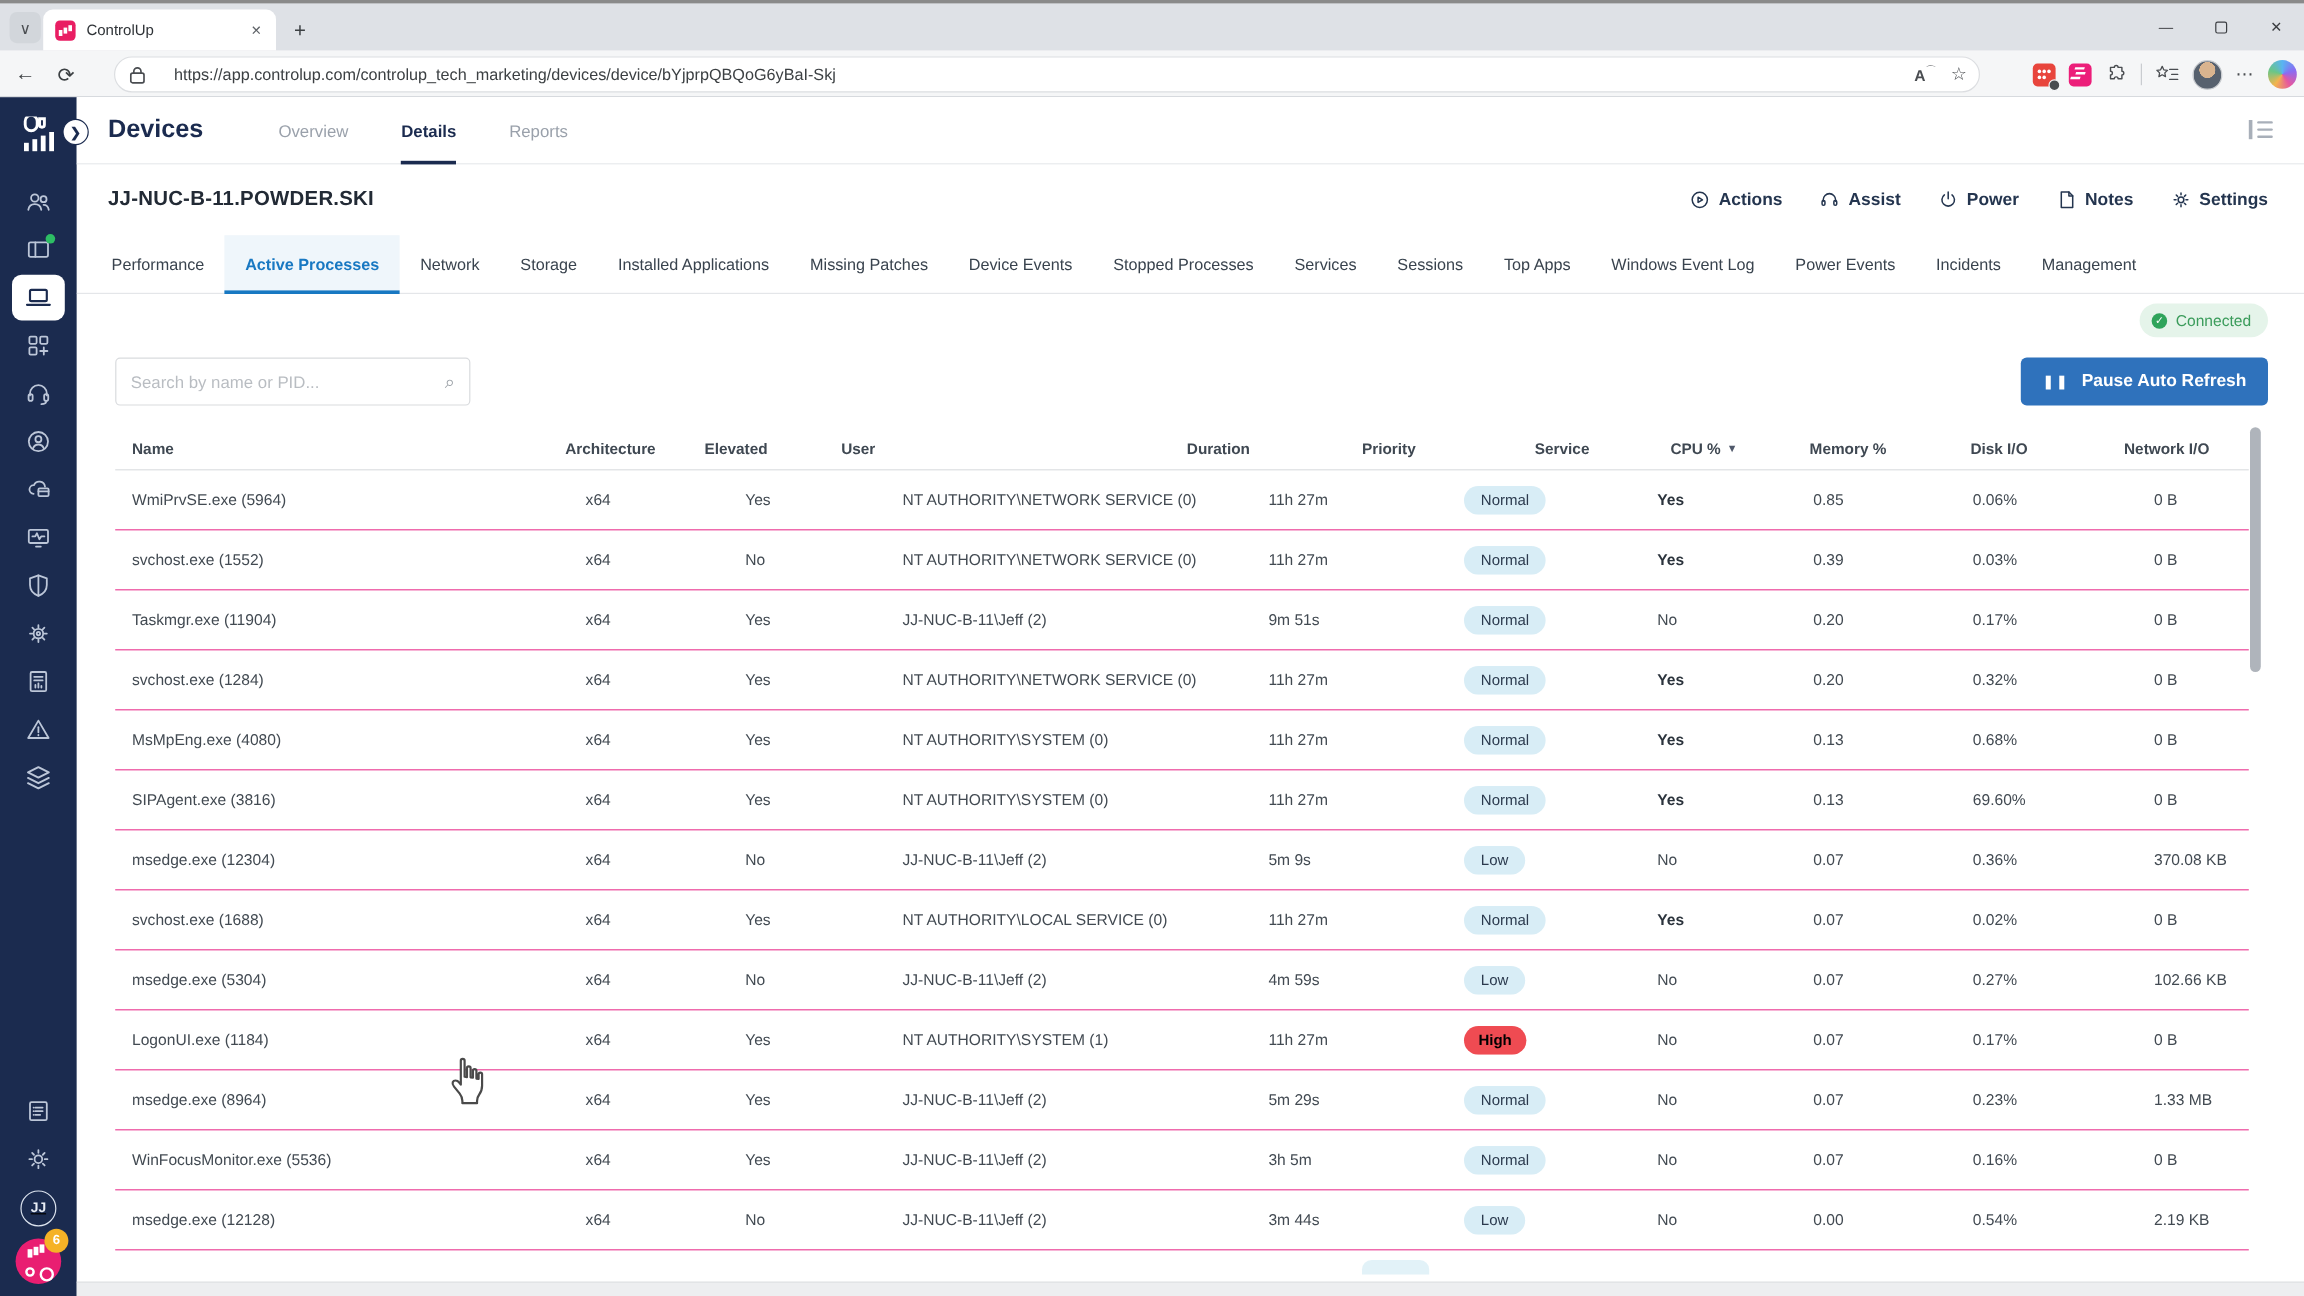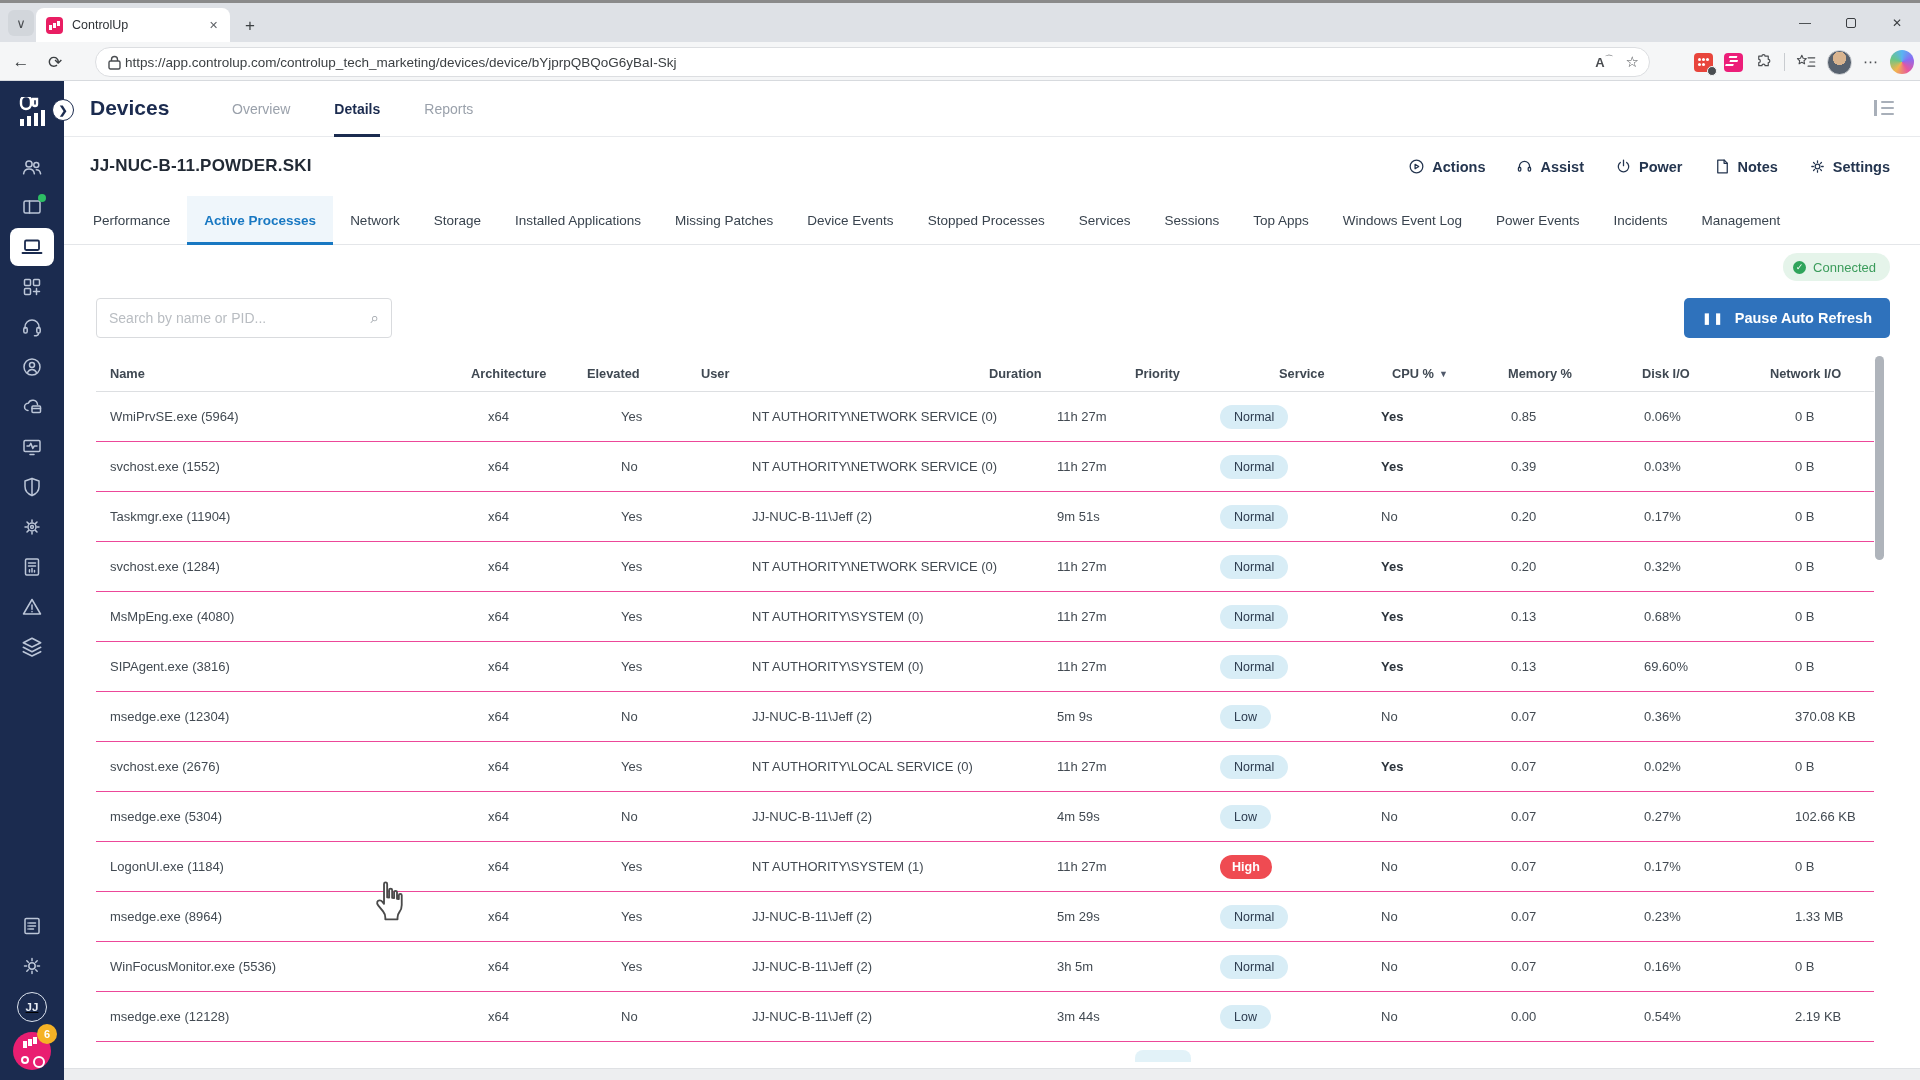--- a/index.html
+++ b/index.html
@@ -15,21 +15,21 @@
   .tab-title { font-size:12.5px; color:#2F3337; margin-left:9px; flex:1; white-space:nowrap; overflow:hidden; }
   .tab-close { width:17px; height:17px; border-radius:4px; color:#5F6368; font-size:11px; display:flex; align-items:center; justify-content:center; }
   .newtab { position:absolute; left:238px; top:11px; width:24px; height:24px; border-radius:6px; color:#3C4043; font-size:17px; display:flex; align-items:center; justify-content:center; }
   .win-controls { position:absolute; right:0; top:0; height:40px; display:flex; }
   .win-btn { width:46px; height:40px; display:flex; align-items:center; justify-content:center; color:#3A3D41; font-size:12px; }
   .win-btn .box { width:10px; height:10px; border:1px solid #3A3D41; border-radius:2px; }
 
   .toolbar { position:absolute; top:42px; left:0; right:0; height:39px; background:#F5F6F7; border-bottom:1px solid #D7DADE; }
   .nav-ico { position:absolute; top:7px; width:26px; height:26px; display:flex; align-items:center; justify-content:center; color:#3C4043; font-size:17px; }
   .urlbar { position:absolute; left:95px; right:270px; top:5px; height:30px; background:#FFFFFF; border:1px solid #DCDEE1; border-radius:15px; display:flex; align-items:center; padding:0 10px 0 12px; }
-  .url-text { font-size:13.5px; color:#3C4043; flex:1; white-space:nowrap; overflow:hidden; margin-left:4px; }
+  .url-text { font-size:13.5px; color:#3C4043; flex:1; white-space:nowrap; overflow:hidden; margin-left:24px; }
   .url-right { display:flex; align-items:center; gap:12px; color:#4A4D51; }
   .readaloud { font-size:13px; font-weight:700; }
   .readaloud sup { font-weight:400; font-size:9px; }
   .star { font-size:15px; color:#4A4D51; }
   .tb-icons { position:absolute; right:6px; top:5px; height:30px; display:flex; align-items:center; gap:11px; }
   .ext { width:19px; height:19px; border-radius:4px; position:relative; }
   .ext.red { background:#E8453C; }
   .ext.red::after { content:""; position:absolute; left:4px; top:5px; width:3px; height:3px; border-radius:50%; background:#fff; box-shadow:4px 0 0 #fff, 8px 0 0 #fff, 0 5px 0 #fff, 4px 5px 0 #fff; }
   .ext.red .badge-dot { position:absolute; right:-4px; bottom:-4px; width:10px; height:10px; border-radius:50%; background:#4A4D51; border:1.5px solid #F5F6F7; }
   .ext.pink { background:#EC1E79; }
@@ -95,21 +95,21 @@
 
   
   .ptable { position:absolute; left:32px; right:46px; top:275px; bottom:0; }
   .grid { display:grid; grid-template-columns:361px 116px 114px 288px 146px 144px 113px 116px 134px 128px 1fr; align-items:center; }
   .thead { height:36px; border-bottom:1px solid #DDDFE2; font-size:12.8px; font-weight:700; color:#3F4852; }
   .th { padding-left:14px; display:flex; align-items:center; gap:5px; }
   .sort-arrow { font-size:9px; color:#50596B; }
   .trow { height:50px; border-bottom:1px solid #ec4899; font-size:13px; color:#424A52;gap:17px; }
   .td { padding-left:14px; white-space:nowrap; overflow:hidden; }
   .pill { display:inline-block; padding:5px 14px; border-radius:14px; background:#D8EDF6; color:#2B3A4E; font-size:12.5px; }
-  .pill.high { background:#EF4B52; color:#ffffff; font-weight:700; padding:5px 12px; }
+  .pill.high { background:#EF4B52; color:#000000; font-weight:700; padding:5px 12px; }
   .service-yes { font-weight:700; color:#2B333C; }
   .partial-pill { position:absolute; left:1039px; width:56px; height:12px; border-radius:8px 8px 0 0; background:#D8EDF6; opacity:.75; }
 
   
   .v-scroll { position:absolute; right:36px; top:356px; bottom:14px; width:9px; }
   .v-thumb { position:absolute; top:0; width:9px; height:204px; border-radius:5px; background:#AFB4BB; }
   .h-bar { position:absolute; left:64px; right:0; bottom:0; height:12px; background:#EDEEF0; border-top:1px solid #DFE1E4; }
 
   
   .cursor { position:absolute; left:368px; top:878px; z-index:50; pointer-events:none; }
@@ -496,21 +496,21 @@
     <div class="td">5m 9s</div>
     <div class="td"><span class="pill">Low</span></div>
     <div class="td">No</div>
     <div class="td">0.07</div>
     <div class="td">0.36%</div>
     <div class="td">370.08 KB</div>
     <div class="td">0 B</div>
   </div>
 
   <div class="grid trow">
-    <div class="td">svchost.exe (2676)</div>
+    <div class="td">svchost.exe (1688)</div>
     <div class="td">x64</div>
     <div class="td">Yes</div>
     <div class="td">NT AUTHORITY\LOCAL SERVICE (0)</div>
     <div class="td">11h 27m</div>
     <div class="td"><span class="pill">Normal</span></div>
     <div class="td service-yes">Yes</div>
     <div class="td">0.07</div>
     <div class="td">0.02%</div>
     <div class="td">0 B</div>
     <div class="td">0 B</div>

